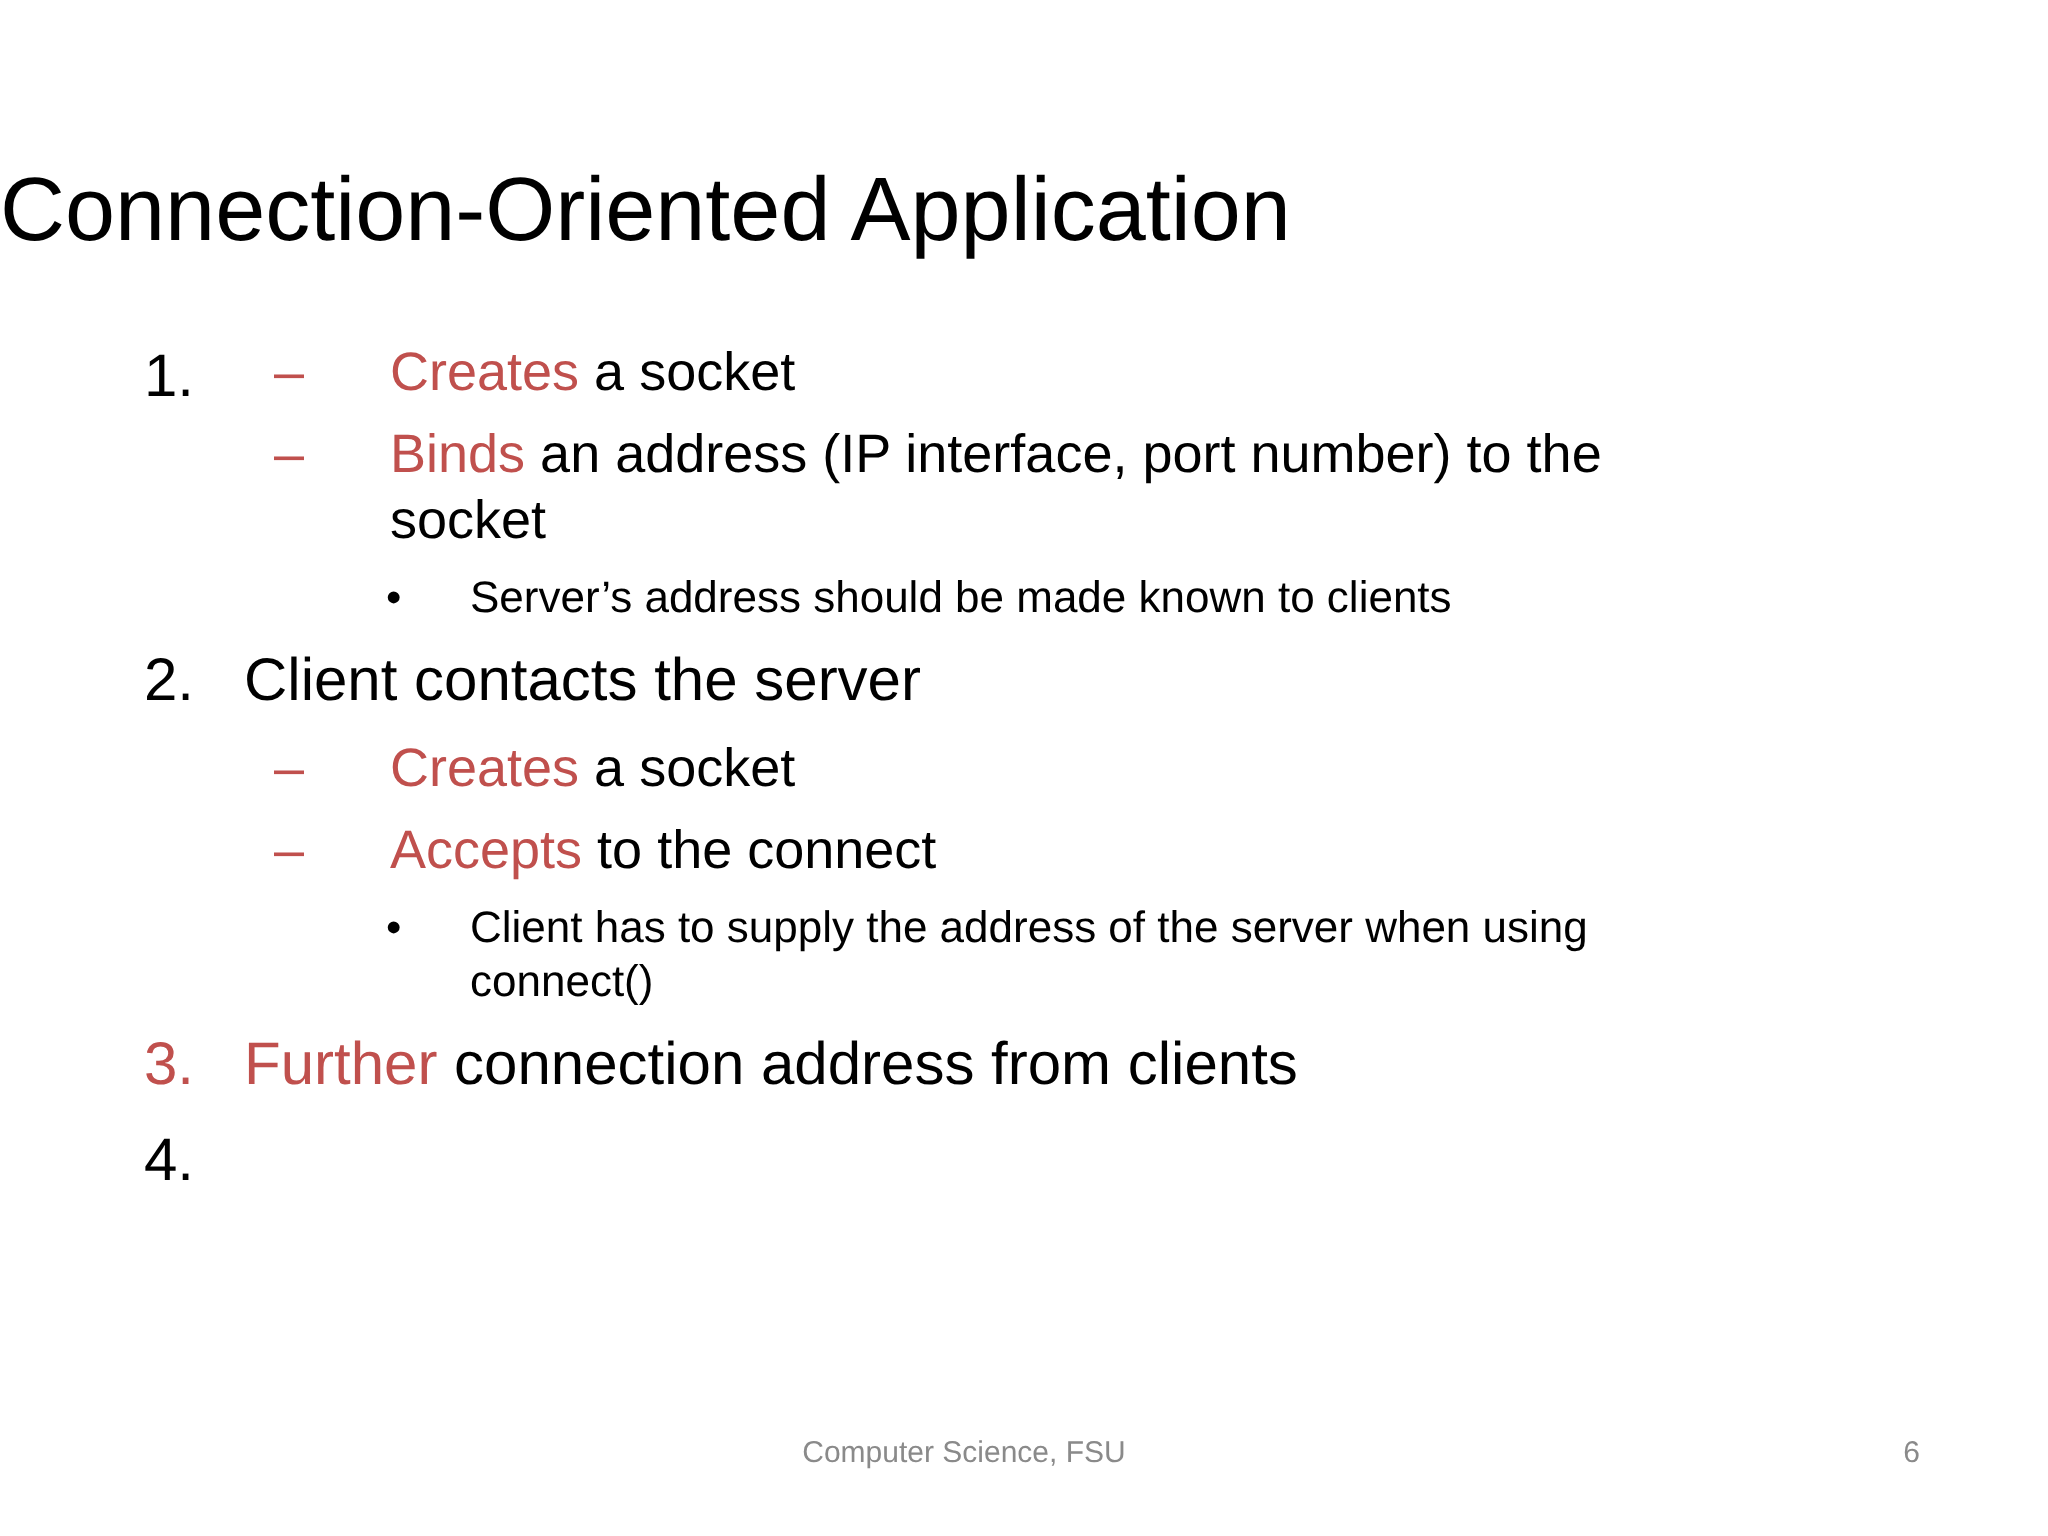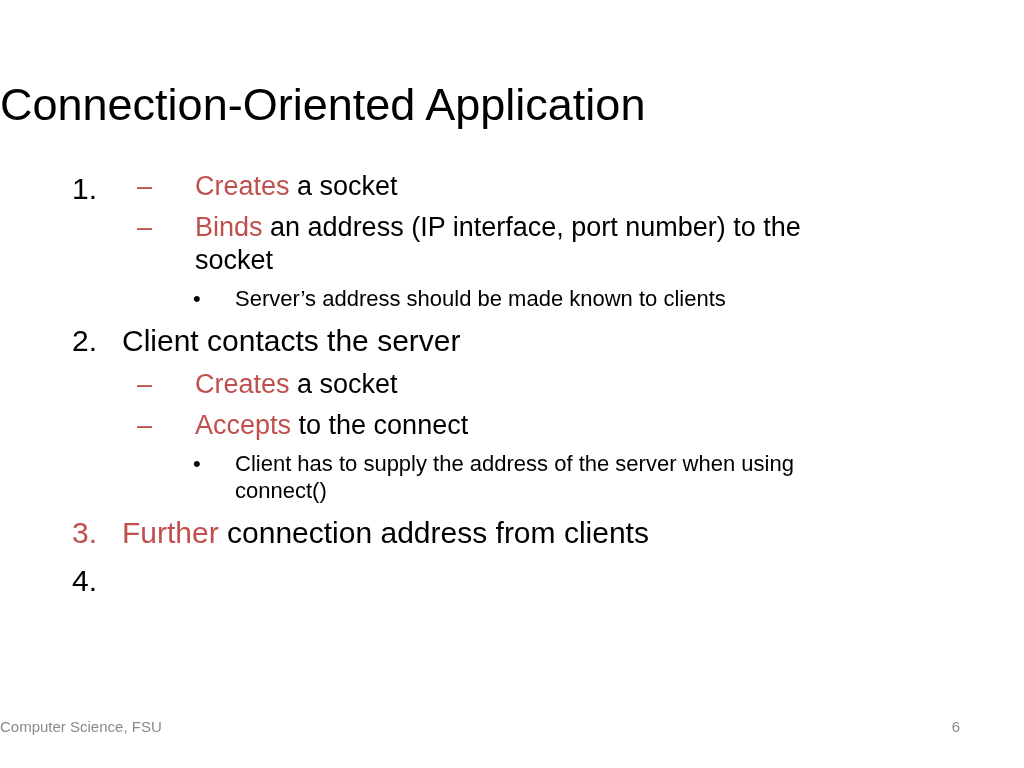--- a/index.html
+++ b/index.html
@@ -67,21 +67,21 @@
     padding-left: 235px;
     padding-right: 60px;
   }
   .l3 .marker { left: 193px; }
   .accent { color: var(--accent, #C0504D); }
   .footer-center {
     position: absolute;
     top: 716px;
     left: 0;
     width: 964px;
-    text-align: left;
+    text-align: center;
     font-size: 15px;
     line-height: 22px;
     color: var(--footer-gray, #8A8A8A);
   }
   .footer-page {
     position: absolute;
     top: 716px;
     right: 64px;
     font-size: 15px;
     line-height: 22px;

